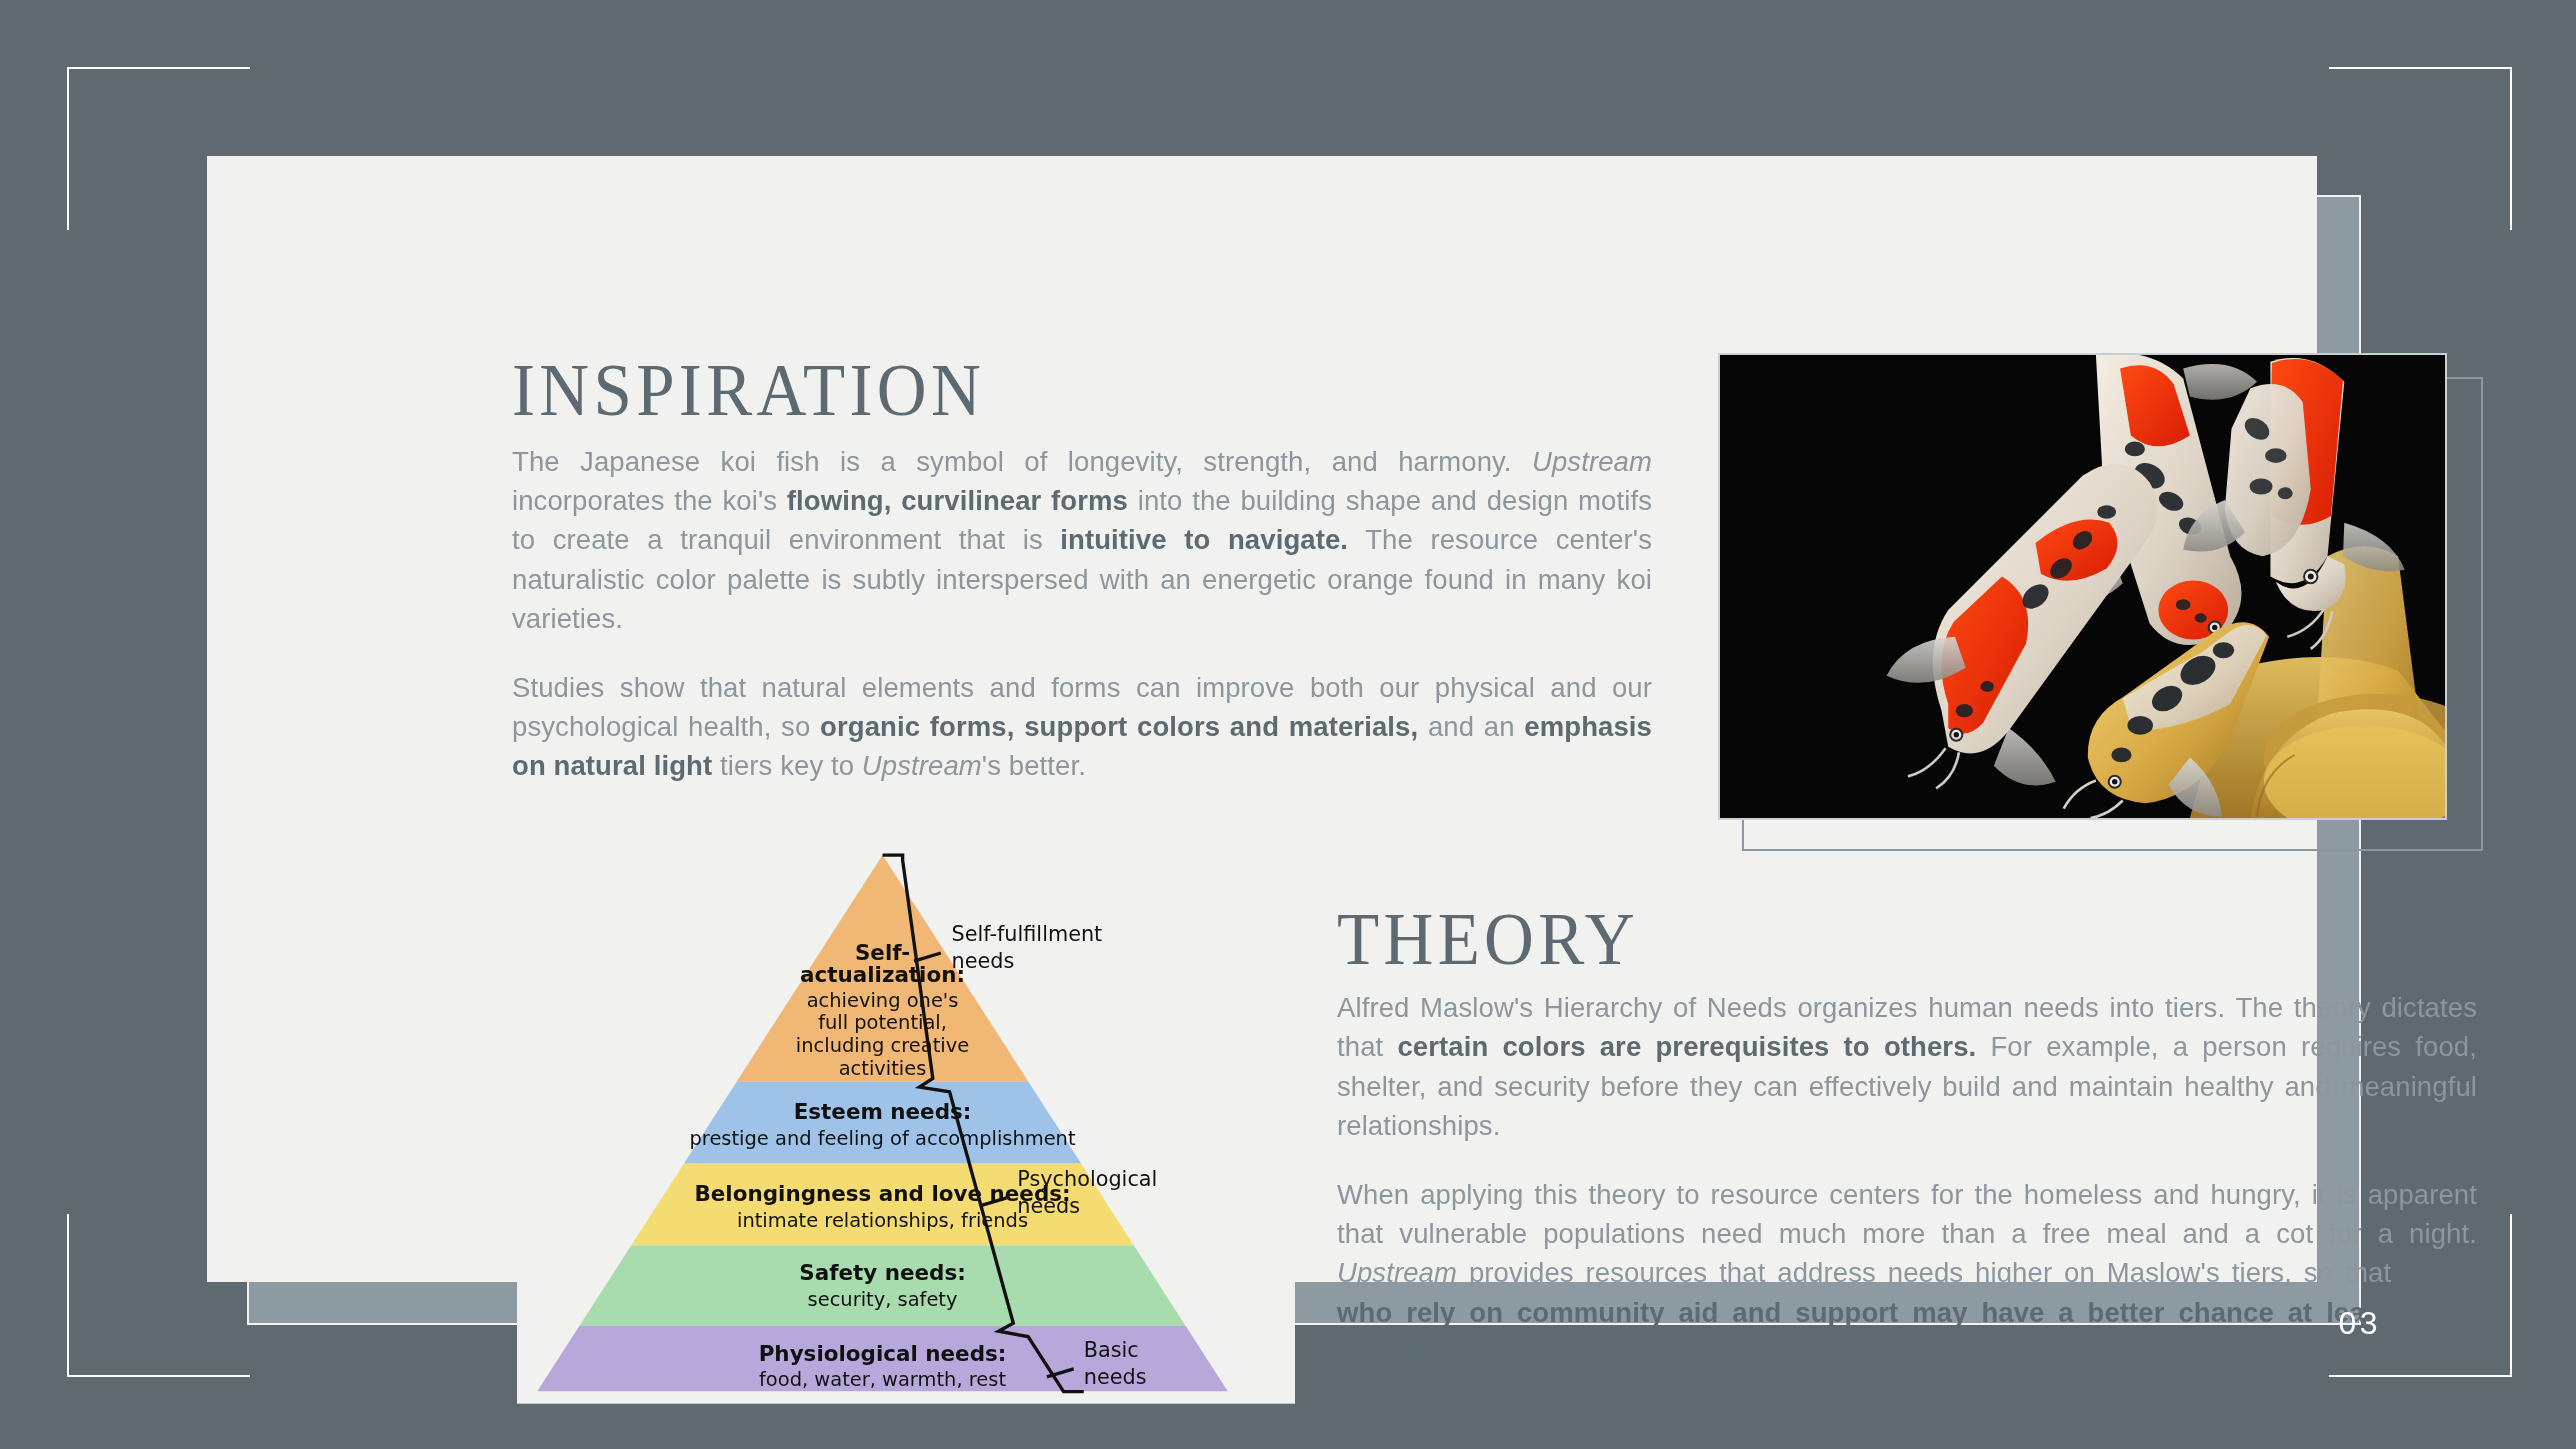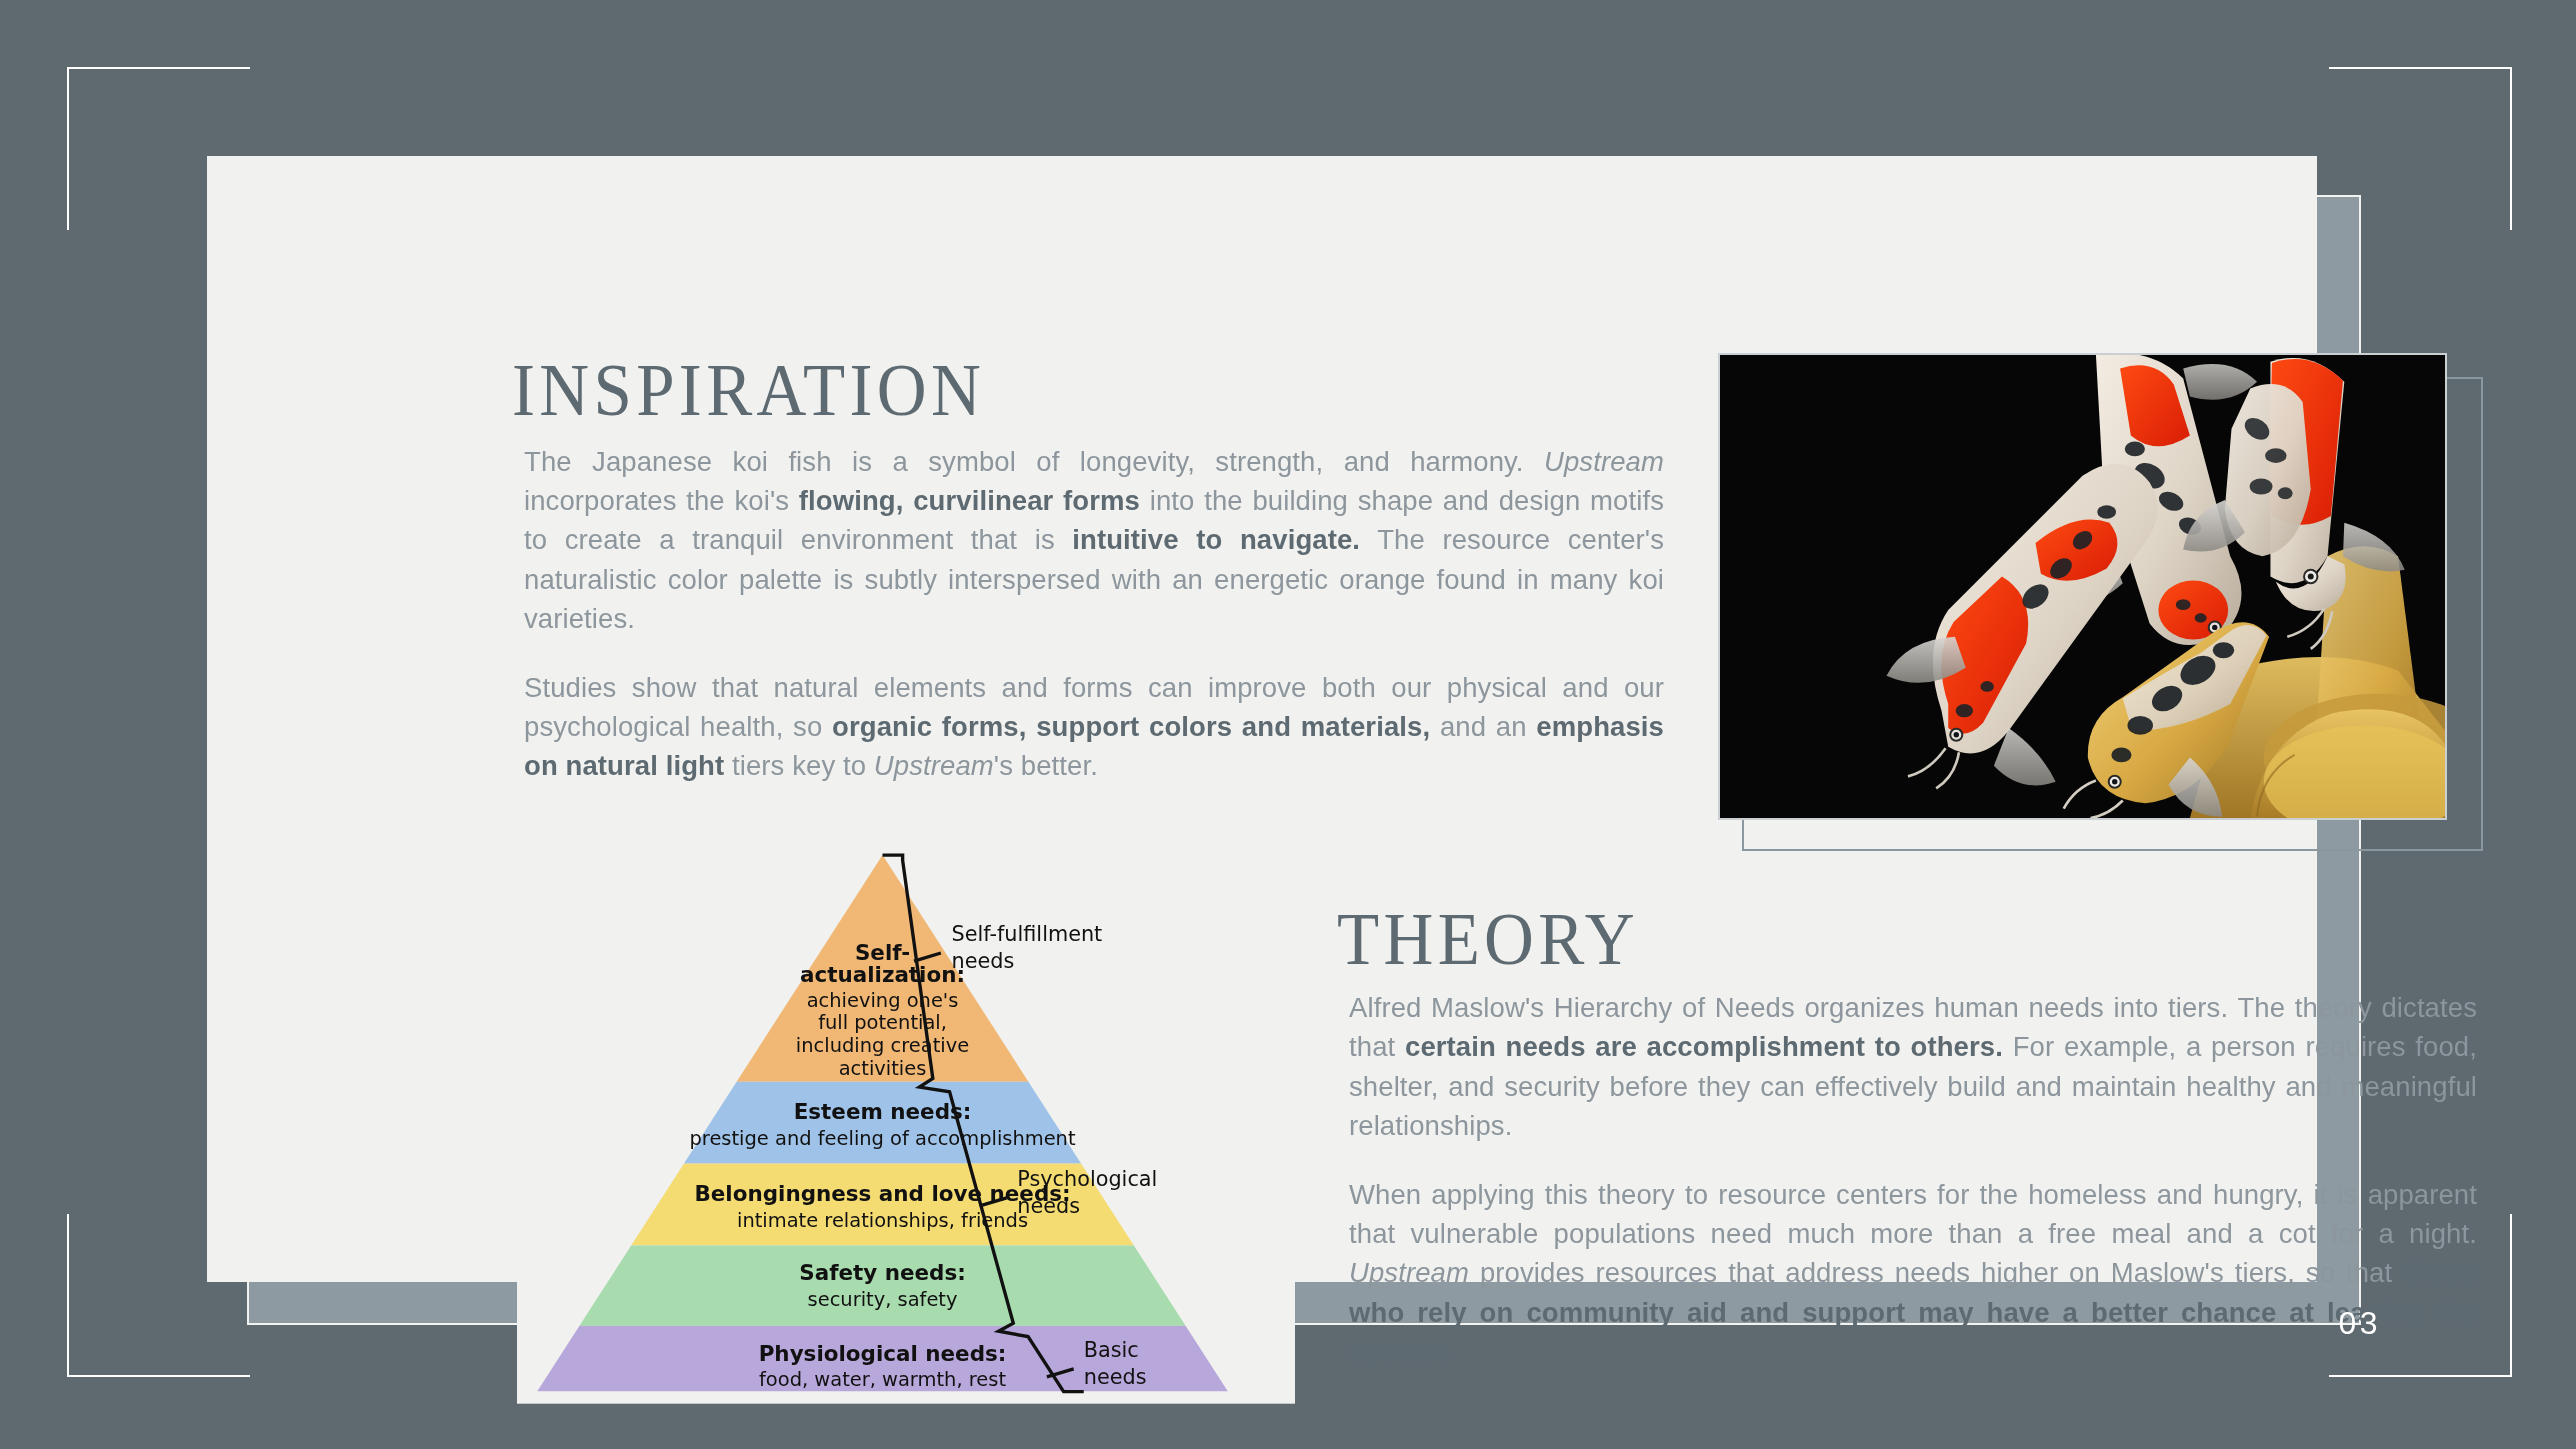--- a/index.html
+++ b/index.html
@@ -46,21 +46,20 @@
     transform:scaleX(0.92);
     transform-origin:left center;
   }
   .body-copy{
     color:#8c969c;
     font-size:27.5px;
     line-height:1.43;
     text-align:justify;
     font-weight:300;
     letter-spacing:0.1px;
-    margin-left:12px;
   }
   .body-copy b{color:#5d6a71;font-weight:700;}
   .body-copy i{font-style:italic;}
   .body-copy p{margin:0 0 29.5px 0;}
   .body-copy p:last-child{margin-bottom:0;}
 
   
   #inspiration-section{position:absolute;left:305px;top:196px;width:1147px;}
   #inspiration-title{margin-bottom:14.8px;}
   #inspiration-copy{width:1140px;}
@@ -286,21 +285,21 @@
       <g>
         <text class="bracket-label" x="845" y="770" font-size="31" fill="#111">Basic</text>
         <text class="bracket-label" x="845" y="810" font-size="31" fill="#111">needs</text>
       </g>
     </svg>
   </div>
 
   <div id="theory-section">
     <div class="display-title" id="theory-title">THEORY</div>
     <div class="body-copy" id="theory-copy">
-      <p><span>Alfred Maslow's Hierarchy of Needs organizes human needs into tiers. The theory dictates that </span><b>certain needs are accomplishment to others.</b><span> For example, a person requires food, shelter, and security before they can effectively build and maintain healthy and meaningful relationships.</span></p>
+      <p><span>Alfred Maslow's Hierarchy of Needs organizes human needs into tiers. The theory dictates that </span><b>certain colors are prerequisites to others.</b><span> For example, a person requires food, shelter, and security before they can effectively build and maintain healthy and meaningful relationships.</span></p>
       <p><span>When applying this theory to resource centers for the homeless and hungry, it is apparent that vulnerable populations need much more than a free meal and a cot for a night. </span><i>Upstream</i><span> provides resources that address needs higher on Maslow's tiers, so that </span><b>those who rely on community aid and support may have a better chance at leaving the system.</b></p>
     </div>
   </div>
 
 </div>
 
 <div id="page-number">03</div>
 
 
 </body></html>

